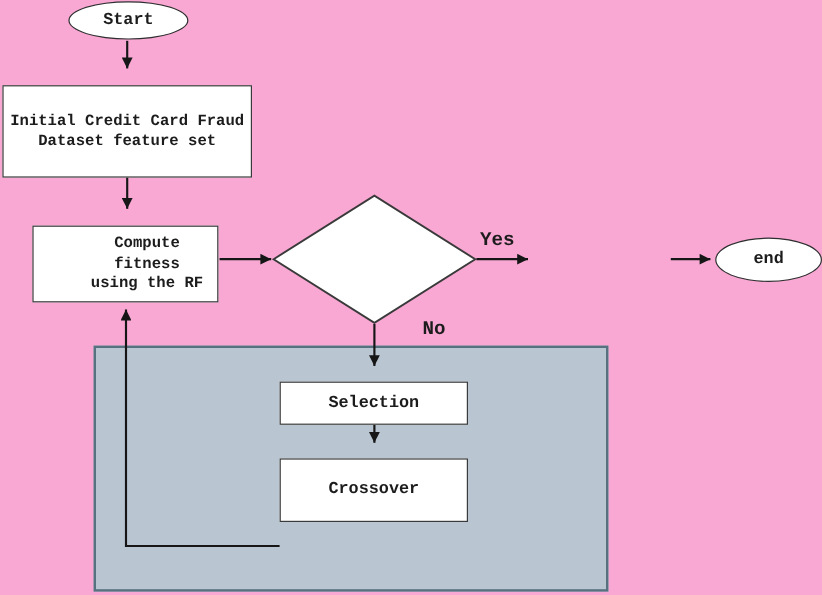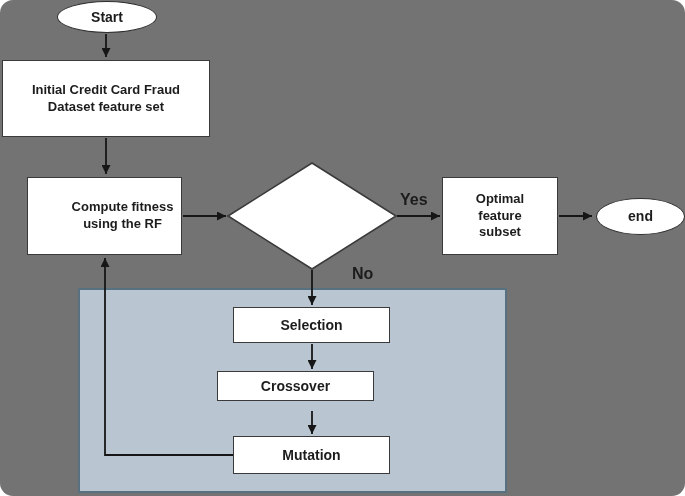--- a/index.html
+++ b/index.html
@@ -1,36 +1,36 @@
 <!DOCTYPE html>
 <html><head>
 <meta charset="utf-8">
 <style>
   html,body{margin:0;padding:0;background:#ffffff;}
   .canvas{
-    position:relative;width:685px;height:496px;background:#737373;
-    font-family:Liberation Sans, sans-serif;color:#1c1c1c;overflow:hidden;border-radius:13px;
+    position:relative;width:685px;height:496px;background:#f9a8d4;
+    font-family:Liberation Mono, monospace;color:#1c1c1c;overflow:hidden;
   }
   .group{
     position:absolute;left:78px;top:288px;width:425px;height:201px;
     background:#b9c6d2;border:2px solid #587181;z-index:1;
   }
   .connectors{position:absolute;left:0;top:0;width:685px;height:496px;z-index:2;}
   .node{
     position:absolute;display:flex;align-items:center;justify-content:center;
     text-align:center;font-weight:700;font-size:13px;line-height:1.3;
     white-space:pre-line;z-index:3;
   }
-  .rect{background:#ffffff;border:1.6px solid #3a3a3a;box-sizing:border-box;}
+  .rect{background:#ffffff;border:1.6px solid #3a3a3a;box-sizing:border-box;margin-top:11px;}
   .oval{background:#ffffff;border:1.7px solid #2e2e2e;border-radius:50%;box-sizing:border-box;}
   .n-initial  {left:2px;  top:60px;  width:208px; height:77px;}
-  .n-compute  {left:27px; top:177px; width:155px; height:78px;padding-left:36px;}
+  .n-compute  {left:27px; top:177px; width:155px; height:64px;padding-left:36px;}
   .n-optimal  {left:442px;top:177px; width:116px; height:78px;}
   .n-selection{left:233px;top:307px; width:157px; height:36px;font-size:14px;text-align:center;}
-  .n-crossover{left:217px;top:371px; width:157px; height:30px;font-size:14px;}
+  .n-crossover{left:233px;top:371px; width:157px; height:53px;font-size:14px;}
   .n-mutation {left:233px;top:436px; width:157px; height:38px;font-size:14px;}
   .n-start    {left:57px; top:1px;   width:100px; height:32px;font-size:14px;}
   .n-end      {left:596px;top:198px; width:89px;  height:37px;font-size:14px;}
   .n-decision {left:240px;top:190px; width:144px; height:52px;background:transparent;border:none;}
   .edge-label{
     position:absolute;font-weight:700;font-size:16px;z-index:4;white-space:nowrap;
   }
   .l-yes{left:400px;top:191px;}
   .l-no {left:329px;top:265px;margin-left:23px;}
 </style>
@@ -64,28 +64,24 @@
 
   <div class="node oval n-start">Start</div>
 
   <div class="node rect n-initial">Initial Credit Card Fraud
 Dataset feature set</div>
 
   <div class="node rect n-compute">Compute fitness
 using the RF</div>
 
 
-  <div class="node rect n-optimal">Optimal
-feature
-subset</div>
 
   <div class="node oval n-end">end</div>
 
   <div class="node rect n-selection">Selection</div>
 
   <div class="node rect n-crossover">Crossover</div>
 
-  <div class="node rect n-mutation">Mutation</div>
 
   <div class="edge-label l-yes">Yes</div>
   <div class="edge-label l-no">No</div>
 
 </div>
 
 </body></html>

